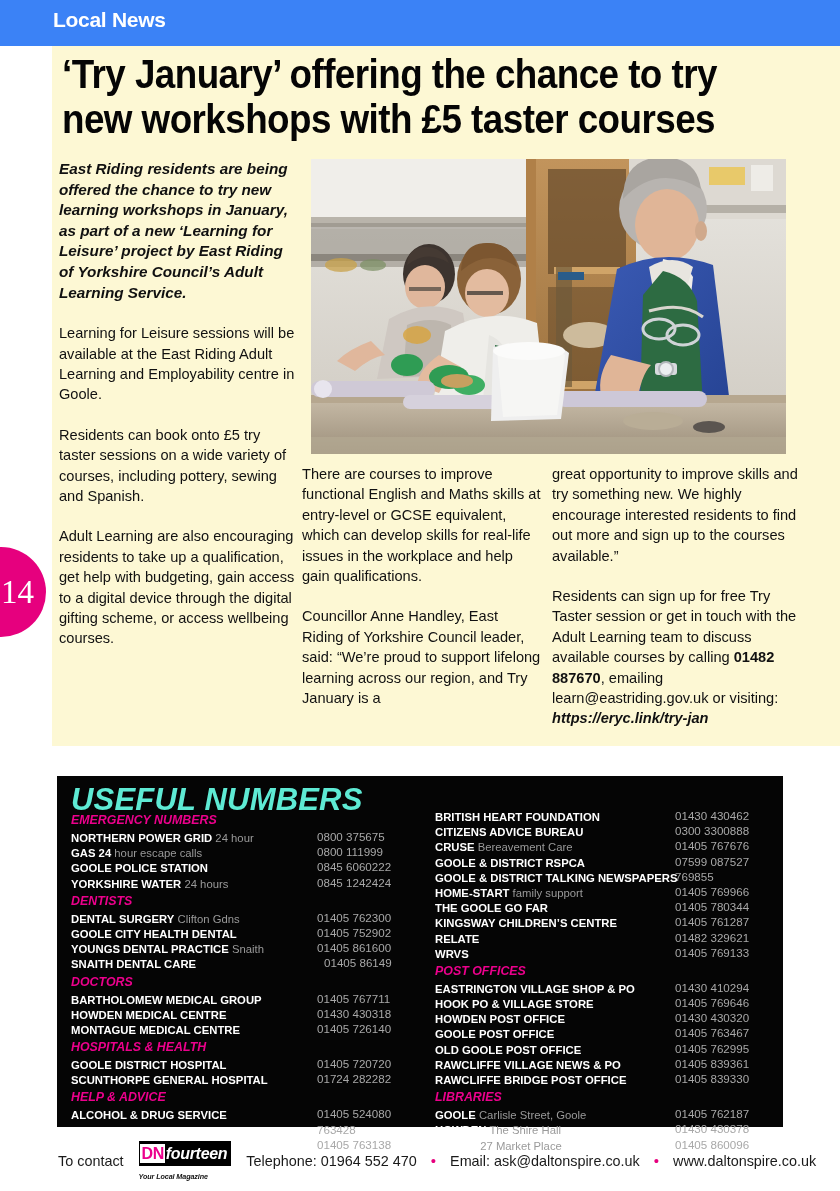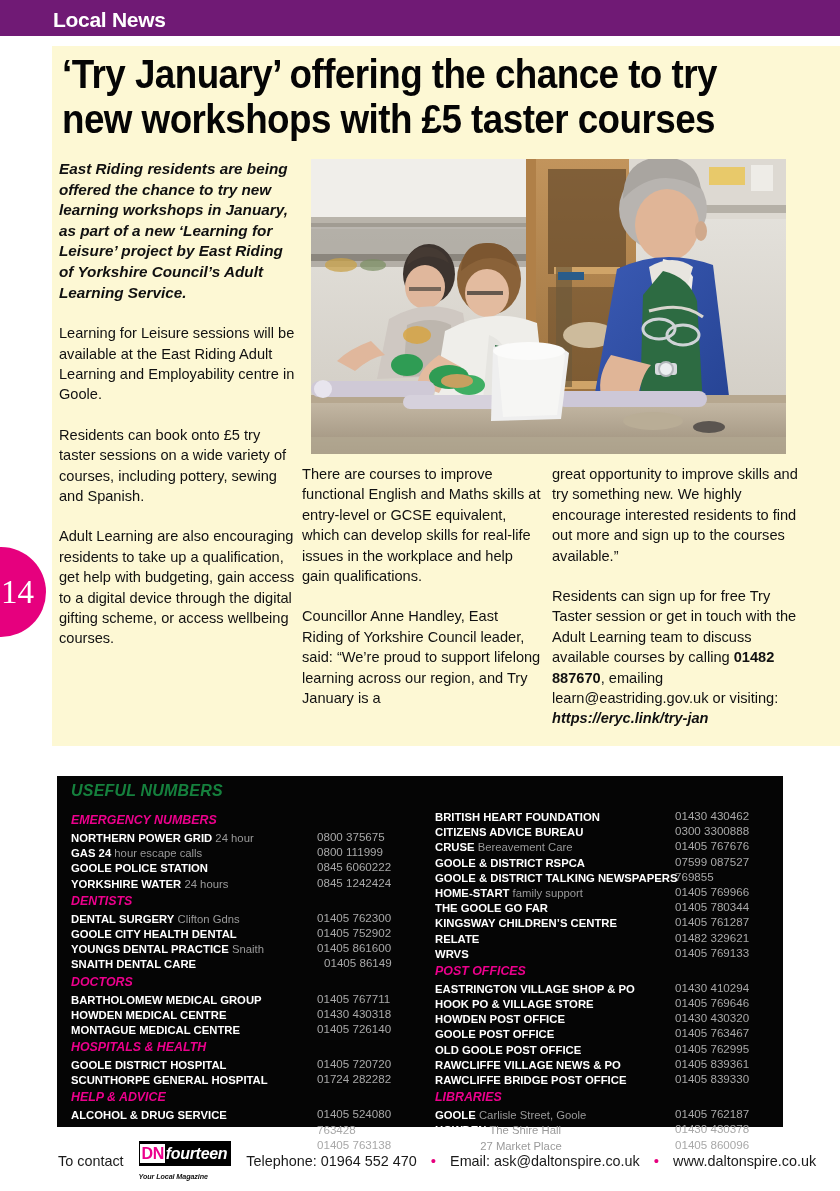--- a/index.html
+++ b/index.html
@@ -6,22 +6,22 @@
   html, body {
     width: 840px; height: 1191px;
     background: #ffffff;
     font-family: "Liberation Sans", sans-serif;
     overflow: hidden;
   }
   .page { position: relative; width: 840px; height: 1191px; background: #fff; }
 
   
   .banner {
-    position: absolute; left: 0; top: 0; width: 840px; height: 36px;
-    background: #701a75;
+    position: absolute; left: 0; top: 0; width: 840px; height: 46px;
+    background: #3b82f6;
   }
   .banner-label {
     position: absolute; left: 53px; top: 8px;
     font-size: 21px; font-weight: bold; color: #ffffff;
     letter-spacing: -0.3px;
     font-family: "Liberation Sans", sans-serif;
   }
 
   
   .article {
@@ -71,22 +71,22 @@
   }
 
   
   .numbers {
     position: absolute; left: 57px; top: 776px; width: 726px; height: 351px;
     background: #050505;
     color: #ffffff;
   }
   .numbers-title {
     position: absolute; left: 14px; top: 6px;
-    font-size: 16px; font-weight: bold; font-style: italic;
-    color: #15803d; letter-spacing: 0.2px;
+    font-size: 31px; font-weight: bold; font-style: italic;
+    color: #5eead4; letter-spacing: 0.2px;
   }
   .ncol { position: absolute; top: 36px; }
   .ncol-left  { left: 14px;  width: 345px; }
   .ncol-right { left: 378px; top: 32px; width: 345px; }
 
   .cat {
     font-size: 12.4px; font-weight: bold; font-style: italic;
     color: #ec008c; margin-top: 3px; margin-bottom: 0px; line-height: 17px;
   }
   .ncol-left .cat:first-child { margin-top: 0; }

